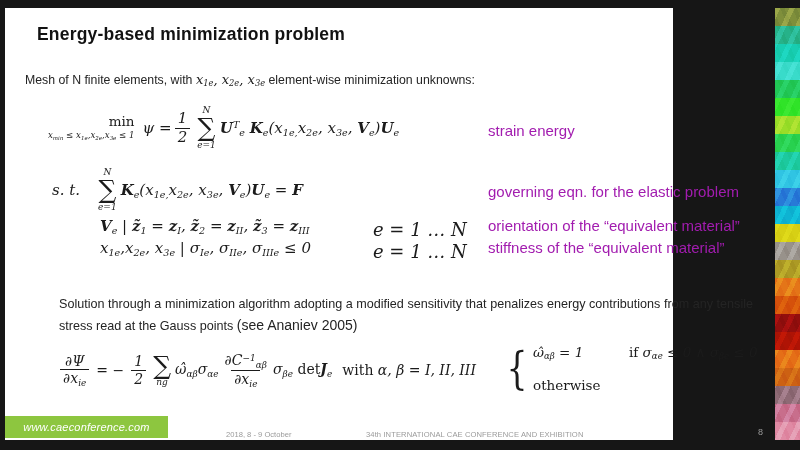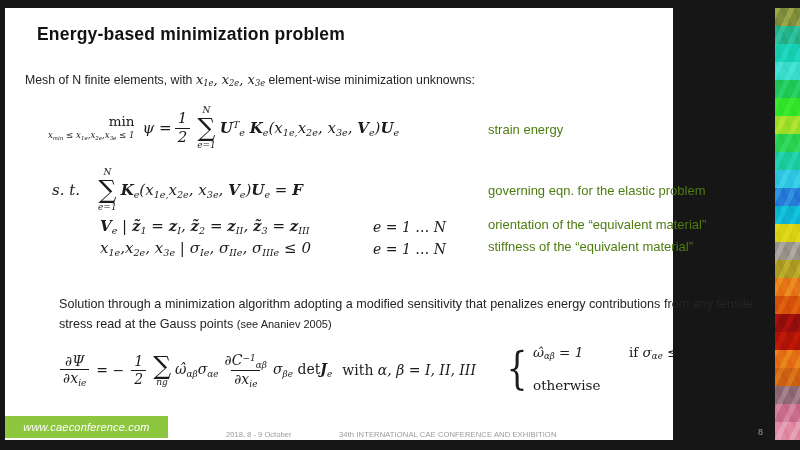--- a/index.html
+++ b/index.html
@@ -45,27 +45,27 @@
   }
   .munder{display:inline-flex;flex-direction:column;align-items:flex-end;line-height:1;margin-right:8px;}
   .munder .mo{font-style:normal;font-size:13.5px;color:#1b1b1b;font-family:"DejaVu Serif", serif;}
   .munder .msub{font-size:8.6px;margin-top:2px;white-space:nowrap;}
   .frac{display:inline-flex;flex-direction:column;align-items:center;line-height:1.15;margin:0 3px;}
   .frac .num{padding:0 3px;}
   .frac .den{border-top:1px solid #1b1b1b;padding:0 3px;}
   .bigsum{display:inline-flex;flex-direction:column;align-items:center;line-height:1;margin:0 4px;}
   .bigsum .lim{font-size:9px;line-height:1;}
   .bigsum .sg{font-size:25px;font-style:normal;line-height:.95;padding:1px 0;}
-  .sidelabel{position:absolute;left:483px;font-size:13px;color:#4d7c0f;white-space:nowrap;}
-  .rangecol{position:absolute;left:368px;font-size:14px;}
+  .sidelabel{position:absolute;left:483px;font-size:15px;color:#a21caf;white-space:nowrap;}
+  .rangecol{position:absolute;left:368px;font-size:18px;}
   .para{
     position:absolute;left:54px;top:287px;width:694px;
     font-size:12.6px;line-height:1.55;color:#242424;text-align:justify;
   }
-  .para .cite{font-size:11px;}
+  .para .cite{font-size:14px;}
   .cases{position:absolute;display:flex;align-items:center;}
   .cases .brace{font-size:44px;font-style:normal;font-weight:300;line-height:1;transform:scaleX(.75);margin-right:2px;color:#1b1b1b;}
   .cases .rows{display:flex;flex-direction:column;gap:16px;font-size:13.5px;}
   .cases .crow{display:flex;align-items:baseline;}
   .cases .expr{width:96px;}
   .footer-site{
     position:absolute;left:5px;top:416px;width:163px;height:22px;
     display:flex;align-items:center;justify-content:center;
     color:#ffffff;font-size:11px;letter-spacing:.2px;
   }
@@ -162,19 +162,19 @@
           <span class="expr nowrap">ω̂<sub>αβ</sub> = 1</span>
           <span class="nowrap"><i>if</i> σ<sub>αe</sub> ≤ 0 ∧ σ<sub>βe</sub> ≤ 0</span>
         </span>
         <span class="crow">
           <span class="nowrap"><i>otherwise</i></span>
         </span>
       </span>
     </div>
 
     <div class="footer-date" style="color: rgb(154, 154, 154);">2018, 8 -  9 October</div>
-    <div class="footer-conf" style="color: rgb(154, 154, 154);">34th INTERNATIONAL CAE CONFERENCE AND EXHIBITION</div>
+    <div class="footer-conf" style="color: rgb(154, 154, 154); margin-left: 27px;">34th INTERNATIONAL CAE CONFERENCE AND EXHIBITION</div>
     <div class="footer-page" style="color: rgb(154, 154, 154);">8</div>
   </div>
 
   <div class="footer-site" style="background: rgb(141, 198, 63); font-style: italic;">www.caeconference.com</div>
   <div class="strip" style="background: linear-gradient(rgb(127, 143, 63) 0%, rgb(127, 143, 63) 4.17%, rgb(43, 176, 137) 4.17%, rgb(43, 176, 137) 8.33%, rgb(30, 203, 176) 8.33%, rgb(30, 203, 176) 12.5%, rgb(63, 217, 201) 12.5%, rgb(63, 217, 201) 16.67%, rgb(39, 197, 89) 16.67%, rgb(39, 197, 89) 20.83%, rgb(54, 225, 46) 20.83%, rgb(54, 225, 46) 25%, rgb(156, 220, 47) 25%, rgb(156, 220, 47) 29.17%, rgb(46, 207, 83) 29.17%, rgb(46, 207, 83) 33.33%, rgb(34, 199, 158) 33.33%, rgb(34, 199, 158) 37.5%, rgb(54, 195, 224) 37.5%, rgb(54, 195, 224) 41.67%, rgb(42, 121, 210) 41.67%, rgb(42, 121, 210) 45.83%, rgb(20, 177, 207) 45.83%, rgb(20, 177, 207) 50%, rgb(214, 207, 28) 50%, rgb(214, 207, 28) 54.17%, rgb(152, 146, 139) 54.17%, rgb(152, 146, 139) 58.33%, rgb(171, 154, 41) 58.33%, rgb(171, 154, 41) 62.5%, rgb(224, 118, 29) 62.5%, rgb(224, 118, 29) 66.67%, rgb(208, 82, 15) 66.67%, rgb(208, 82, 15) 70.83%, rgb(142, 15, 14) 70.83%, rgb(142, 15, 14) 75%, rgb(169, 21, 7) 75%, rgb(169, 21, 7) 79.17%, rgb(224, 112, 28) 79.17%, rgb(224, 112, 28) 83.33%, rgb(201, 98, 24) 83.33%, rgb(201, 98, 24) 87.5%, rgb(141, 106, 117) 87.5%, rgb(141, 106, 117) 91.67%, rgb(197, 111, 140) 91.67%, rgb(197, 111, 140) 95.83%, rgb(221, 139, 164) 95.83%, rgb(221, 139, 164) 100%);"></div>
 </div>
 
 </body></html>

